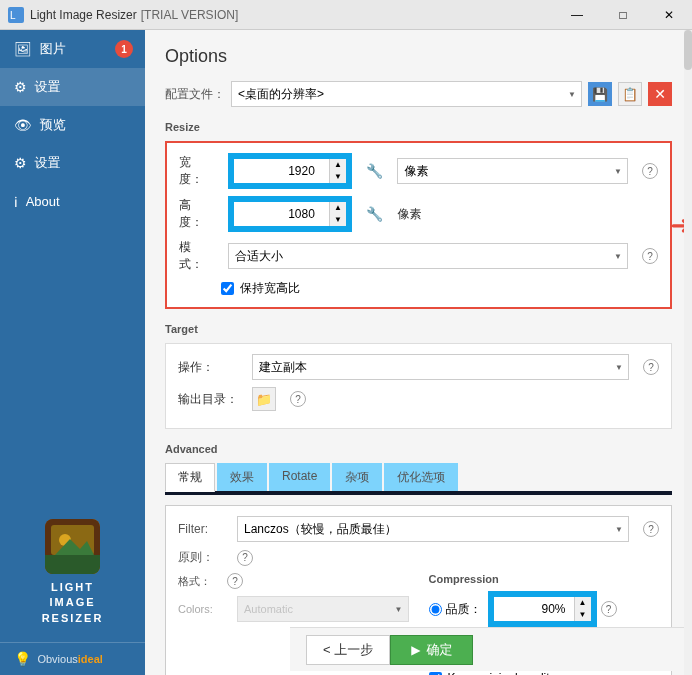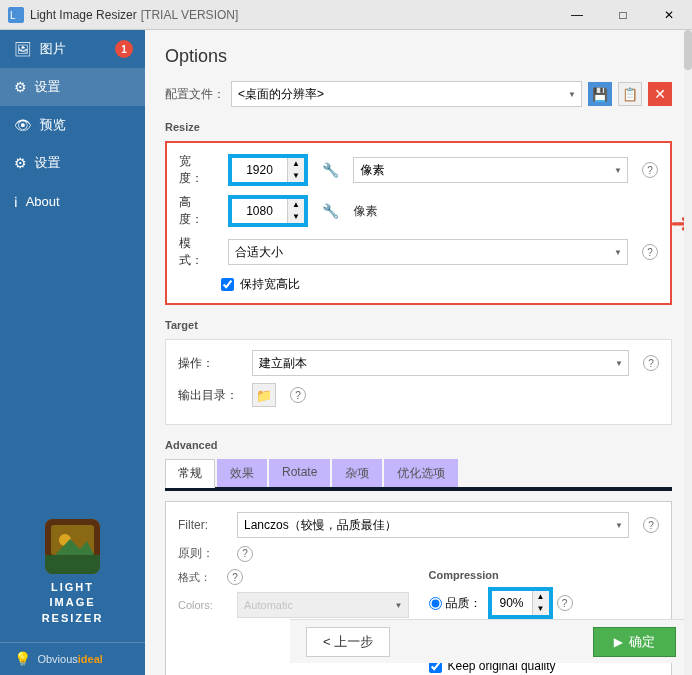--- a/index.html
+++ b/index.html
@@ -150,22 +150,23 @@
     }
     .field-row {
       display: flex;
       align-items: center;
       margin-bottom: 7px;
       gap: 14px;
     }
     .field-label { width: 35px; font-size: 12px; color: #333; }
     .spin-wrapper {
       display: flex;
-      border: 4px solid #0ea5e9;
-      background: white;
+      border: 6px solid #0ea5e9;
+      background: white;
+      padding-left: 40px;
     }
     .spin-input {
       width: 55px; height: 24px;
       border: none; outline: none;
       padding: 0 4px;
       font-size: 12px;
       text-align: center;
     }
     .spin-btns {
       display: flex;
@@ -205,21 +206,21 @@
       display: flex;
       border-bottom: 4px solid #0f172a;
       margin-bottom: 10px;
     }
     .tab {
       padding: 5px 12px;
       font-size: 12px;
       cursor: pointer;
       border: 1px solid transparent;
       border-bottom: none;
-      background: #c4b5fd;
+      background: #7dd3fc;
       color: #555;
       margin-right: 2px;
     }
     .tab.active {
       background: white;
       border-color: #ccc;
       color: #333;
       border-bottom: 1px solid white;
       margin-bottom: -1px;
     }
@@ -232,29 +233,28 @@
     
     .two-col { display: flex; gap: 20px; margin-bottom: 8px; }
     .col-section { flex: 1; }
     .col-section-title { font-size: 11px; font-weight: bold; color: #555; margin-bottom: 6px; }
 
     .radio-row { display: flex; align-items: center; gap: 4px; margin-bottom: 4px; font-size: 12px; }
 
     
     .bottom-bar {
       position: absolute;
-      bottom: 12px;
+      bottom: 4px;
       left: 145px;
       right: 0;
       height: 44px;
       background: #f5f5f5;
       border-top: 1px solid #ddd;
       display: flex;
       align-items: center;
-      justify-content: space-between;
       padding: 0 16px;
     }
     .btn-back {
       height: 30px;
       padding: 0 16px;
       background: white;
       border: 1px solid #ccc;
       font-size: 13px;
       cursor: pointer;
       color: #333;

